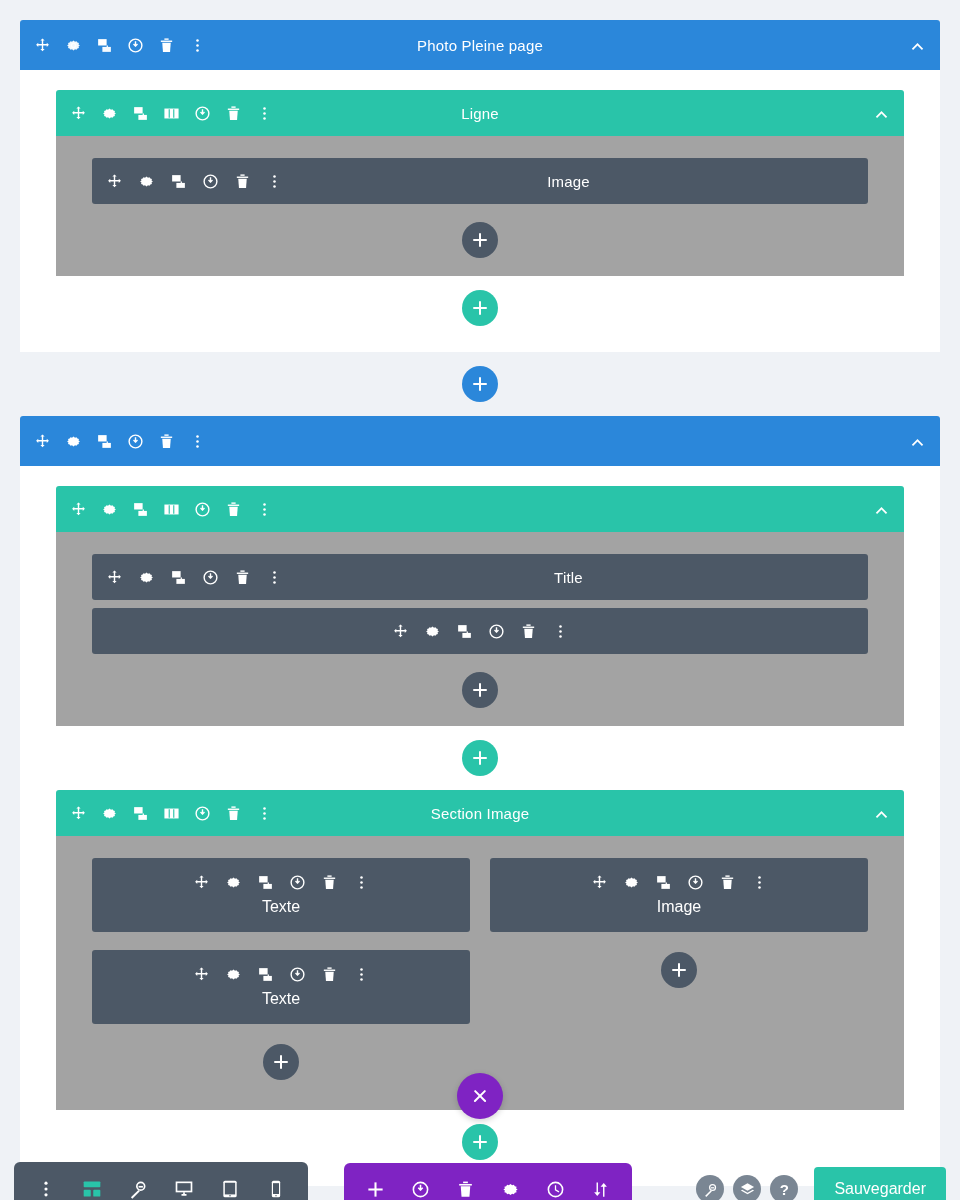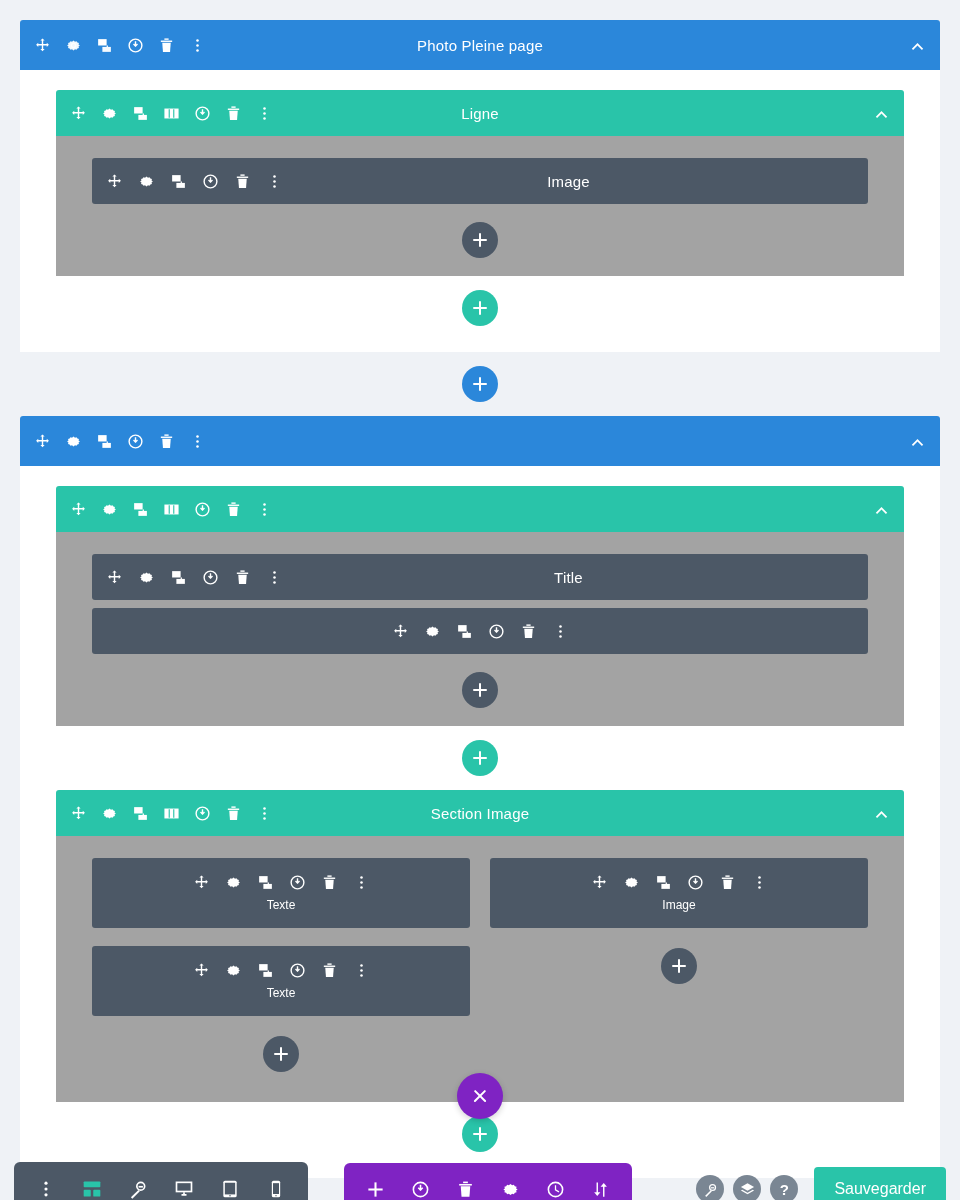--- a/index.html
+++ b/index.html
@@ -79,21 +79,21 @@
   .module {
     background: #4c5866;
     border-radius: 3px;
     color: #fff;
     margin-bottom: 8px;
   }
   .module .bar { height: 46px; justify-content: center; }
   .module .bar .icons { gap: 15px; }
   .module.stacked { text-align: center; padding-bottom: 14px; }
   .module.stacked .bar { height: 40px; padding-top: 8px; }
-  .module .mlabel { font-size: 12px; padding-bottom: 2px; }
+  .module .mlabel { font-size: 16px; padding-bottom: 2px; }
 
   .module-centered .bar .title { position: static; flex: 1; }
 
   
   .addbtn {
     width: 36px; height: 36px;
     border-radius: 50%;
     display: flex; align-items: center; justify-content: center;
     color: #fff;
     font-size: 21px; line-height: 1;

